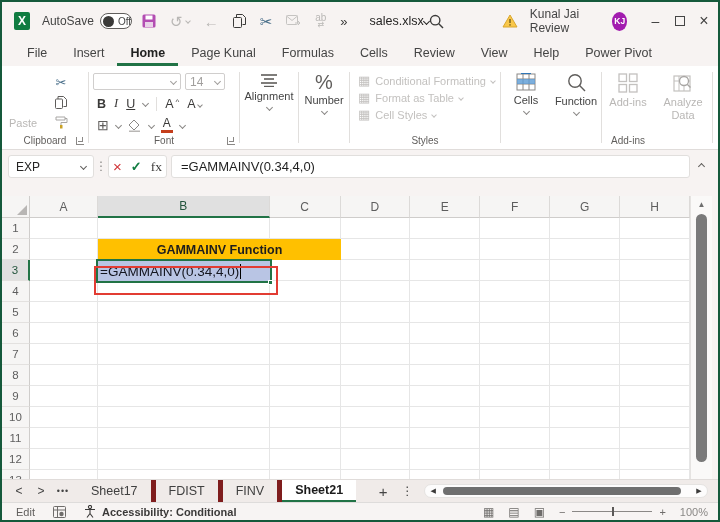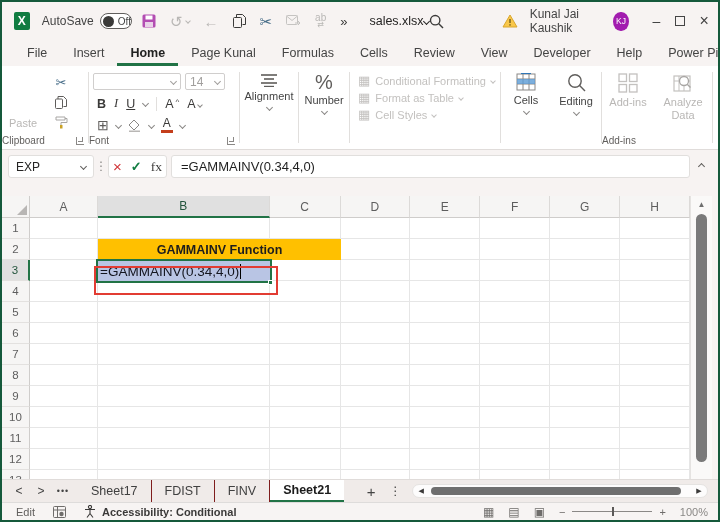--- a/index.html
+++ b/index.html
@@ -21,35 +21,35 @@
   .toggle { margin-left:6px; width:36px; height:16px; border:1px solid #605e5c; border-radius:8px; background:#fff; position:relative; display:flex; align-items:center; }
   .knob { width:11px; height:11px; border-radius:50%; background:#3b3a39; margin-left:2px; }
   .toggle-label { font-size:10px; color:#444; margin-left:4px; }
   .qat { display:flex; align-items:center; margin-left:10px; gap:14px; }
   .qat .ic { font-size:15px; line-height:1; display:flex; align-items:center; }
   .doc-title { margin-left:22px; font-size:12.5px; color:#252423; display:flex; align-items:center; gap:0; }
   .tb-right { margin-left:auto; display:flex; align-items:center; }
   .search-ic { margin-right:58px; }
   .warn-ic { margin-right:12px; }
   .user-name { font-size:12px; color:#444; margin-right:8px; }
-  .avatar { width:19px; height:19px; border-radius:50%; background:#a21caf; color:#fff; font-size:8.5px; font-weight:normal; display:flex; align-items:center; justify-content:center; margin-right:16px; }
+  .avatar { width:19px; height:19px; border-radius:50%; background:#a21caf; color:#fff; font-size:8.5px; font-weight:bold; display:flex; align-items:center; justify-content:center; margin-right:16px; }
   .wbtn { width:30px; height:30px; display:flex; align-items:center; justify-content:center; color:#444; font-size:14px; }
   .wbtn.close { margin-right:2px; }
 
   
   .menubar { position:absolute; left:0; top:38px; right:0; height:26px; display:flex; align-items:flex-end; }
   .menu-tabs { display:flex; align-items:flex-end; padding-left:12px; }
   .menu-tab { font-size:12.5px; color:#444; padding:4px 13px 6px; white-space:nowrap; }
   .menu-tab.active { font-weight:bold; color:#222; border-bottom:3px solid #217346; padding-bottom:3px; }
 
   
   .ribbon { position:absolute; left:0; top:64px; right:0; height:84px; background:#fff; border-bottom:1px solid #e0dcda; display:flex; }
   .rgroup { position:relative; height:100%; flex:none; }
   .rsep { width:1px; background:#e1dfdd; margin:6px 0; flex:none; }
-  .glabel { position:absolute; bottom:3px; left:0; right:0; text-align:left; font-size:10px; color:#605e5c; }
+  .glabel { position:absolute; bottom:3px; left:0; right:0; text-align:center; font-size:10px; color:#605e5c; }
   .bigbtn { display:flex; flex-direction:column; align-items:center; justify-content:flex-start; gap:3px; padding-top:7px; height:64px; }
   .bigbtn .blabel { font-size:11px; color:#444; }
   .bigbtn .blabel.dis { color:#b9b7b5; }
   .stack3 { display:flex; flex-direction:column; gap:4px; padding-top:8px; }
   .srow { display:flex; align-items:center; gap:5px; font-size:11px; }
   .dis { color:#c3c1bf; }
   .combo { border:1px solid #d0cecd; border-radius:2px; height:17px; display:flex; align-items:center; justify-content:space-between; padding:0 4px; color:#a19f9d; background:#fff; }
   .fbtn { font-size:12.5px; color:#3b3a39; display:flex; align-items:flex-end; gap:2px; }
   .icon12 { font-size:13px; line-height:1; color:#c3c1bf; }
   svg { display:block; }
@@ -84,21 +84,21 @@
   .redbox { position:absolute; left:92px; top:70px; width:184px; height:29px; border:2px solid #e23c33; }
   .vscroll { position:absolute; left:688px; top:194px; width:22px; height:283px; background:#faf9f8; border-left:1px solid #e5e3e1; }
   .vscroll .arr { height:16px; display:flex; align-items:center; justify-content:center; color:#6f6f6f; font-size:8px; }
   .vthumb { position:absolute; left:5px; top:18px; width:11px; height:248px; background:#7a7a7a; border-radius:6px; }
 
   
   .sheetbar { position:absolute; left:0; top:477px; right:0; height:23px; background:#f0ebe9; display:flex; align-items:stretch; border-top:1px solid #e0dcda; }
   .snav { display:flex; align-items:center; gap:4px; padding:0 6px 0 8px; color:#444; }
   .snav .nbtn { width:18px; text-align:center; font-size:12px; }
   .stabs { display:flex; align-items:stretch; }
-  .stab { display:flex; align-items:center; padding:0 13px; font-size:12.5px; color:#404040; border-right:1px solid #7f1d1d; }
+  .stab { display:flex; align-items:center; padding:0 13px; font-size:12.5px; color:#404040; border-right:5px solid #7f1d1d; }
   .stab.active { background:#fff; border-right:none; border-bottom:2px solid #217346; font-weight:bold; color:#1b1b1b; }
   .addsheet { width:26px; display:flex; align-items:center; justify-content:center; font-size:15px; color:#444; margin-left:14px; }
   .sdots { width:22px; display:flex; align-items:center; justify-content:center; color:#444; }
   .hscroll { flex:1; margin:4px 10px 4px 6px; background:#fdfcfc; border:1px solid #e5e3e1; border-radius:8px; position:relative; display:flex; align-items:center; }
   .hscroll .harr { width:16px; text-align:center; font-size:7px; color:#3b3a39; }
   .hthumb { position:absolute; left:18px; right:26px; top:2px; bottom:2px; background:#6f6f6f; border-radius:5px; }
 
   
   .statusbar { position:absolute; left:0; top:500px; right:0; height:18px; background:#f7f4f3; border-top:1px solid #dedcdb; display:flex; align-items:center; font-size:11px; color:#605e5c; }
   .sb-mode { margin-left:14px; }
@@ -161,21 +161,21 @@
             <line x1="9.8" y1="9.8" x2="14" y2="14" stroke="#3b3a39" stroke-width="1.4"></line>
           </svg>
       </span>
       <span class="warn-ic">
         <svg width="16" height="14" viewBox="0 0 16 14">
             <path d="M8 1 L15 13 H1 Z" fill="#f9c74a" stroke="#d9a62e"></path>
             <rect x="7.4" y="5" width="1.2" height="4" fill="#5a4a13"></rect>
             <rect x="7.4" y="10.2" width="1.2" height="1.4" fill="#5a4a13"></rect>
           </svg>
       </span>
-      <span class="user-name">Kunal Jai Kaushik</span>
+      <span class="user-name">Kunal Jai Review</span>
       <span class="avatar">KJ</span>
       <span class="wbtn">–</span>
       <span class="wbtn">
           <svg width="10" height="10" viewBox="0 0 10 10">
             <rect x="0.5" y="0.5" width="9" height="9" fill="none" stroke="#444"></rect>
           </svg>
         </span>
       <span class="wbtn close" style="font-size:16px;">×</span>
     </div>
   </div>
@@ -183,21 +183,20 @@
   <div class="menubar">
     <div class="menu-tabs" id="menu-tabs">
         <div class="menu-tab">File</div>
         <div class="menu-tab">Insert</div>
         <div class="menu-tab active">Home</div>
         <div class="menu-tab">Page Kunal</div>
         <div class="menu-tab">Formulas</div>
         <div class="menu-tab">Cells</div>
         <div class="menu-tab">Review</div>
         <div class="menu-tab">View</div>
-        <div class="menu-tab">Developer</div>
         <div class="menu-tab">Help</div>
         <div class="menu-tab">Power Pivot</div>
       </div>
 
   </div>
 
   <div class="ribbon">
 
     <div class="rgroup" style="width:86px;">
       <div style="display:flex;">
@@ -307,20 +306,21 @@
           <span class="icon12">▦</span>
           <span class="dis">Format as Table</span>
           <span class="cv dis" style="width:4px;height:4px;"></span>
         </div>
         <div class="srow">
           <span class="icon12">▦</span>
           <span class="dis">Cell Styles</span>
           <span class="cv dis" style="width:4px;height:4px;"></span>
         </div>
       </div>
+      <span class="glabel">Styles</span>
     </div>
     <div class="rsep"></div>
 
     <div class="rgroup" style="width:50px;">
       <div class="bigbtn">
         <svg width="20" height="18" viewBox="0 0 20 18">
             <rect x="1" y="1" width="18" height="16" fill="#fff" stroke="#8a8886"></rect>
             <line x1="1" y1="6" x2="19" y2="6" stroke="#8a8886"></line>
             <line x1="1" y1="11" x2="19" y2="11" stroke="#8a8886"></line>
             <line x1="7" y1="1" x2="7" y2="17" stroke="#8a8886"></line>
@@ -332,21 +332,21 @@
         <span class="cv" style="color:#8a8886;"></span>
       </div>
     </div>
 
     <div class="rgroup" style="width:50px;">
       <div class="bigbtn">
         <svg width="19" height="19" viewBox="0 0 19 19">
             <circle cx="8" cy="8" r="6.2" fill="none" stroke="#5f5d5b" stroke-width="1.4"></circle>
             <line x1="12.6" y1="12.6" x2="18" y2="18" stroke="#5f5d5b" stroke-width="1.4"></line>
           </svg>
-        <span class="blabel">Editing</span>
+        <span class="blabel">Function</span>
         <span class="cv" style="color:#8a8886;"></span>
       </div>
     </div>
     <div class="rsep"></div>
 
     <div class="rgroup" style="width:52px;">
       <div class="bigbtn">
         <svg width="20" height="20" viewBox="0 0 20 20">
             <rect x="1" y="1" width="7.5" height="7.5" fill="none" stroke="#c3c1bf" stroke-width="1.3"></rect>
             <rect x="11.5" y="1" width="7.5" height="7.5" fill="none" stroke="#c3c1bf" stroke-width="1.3"></rect>

